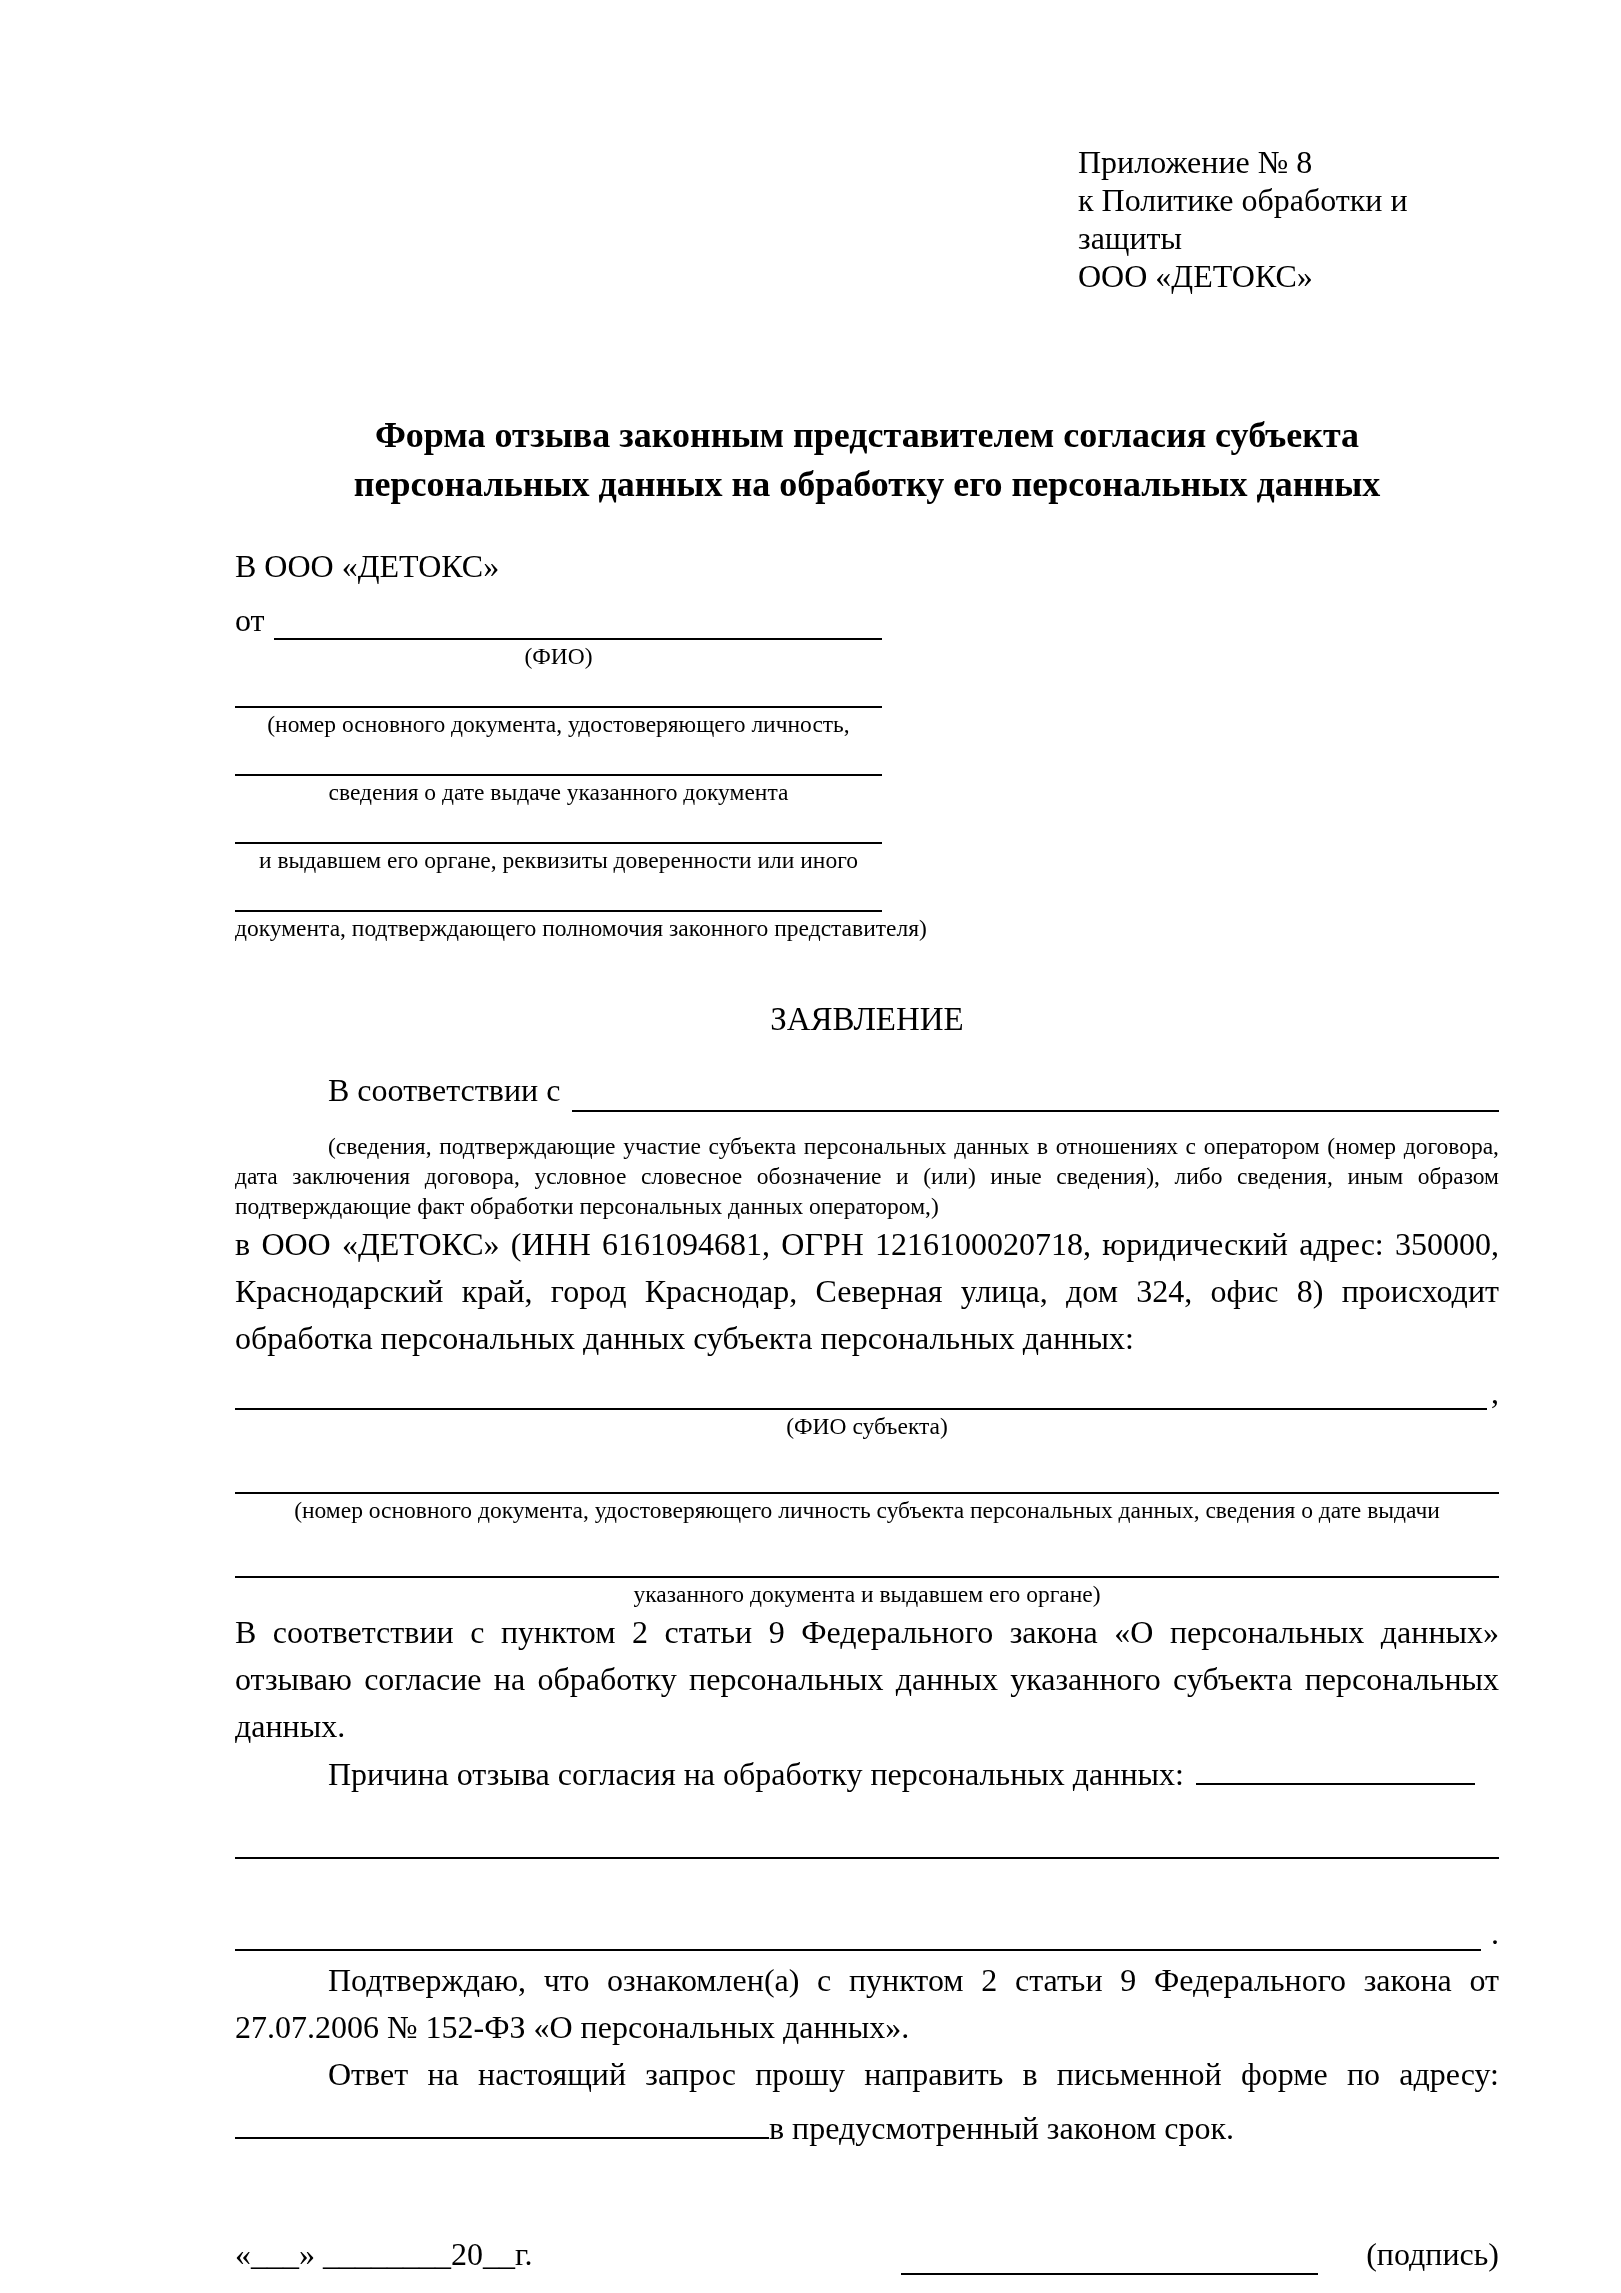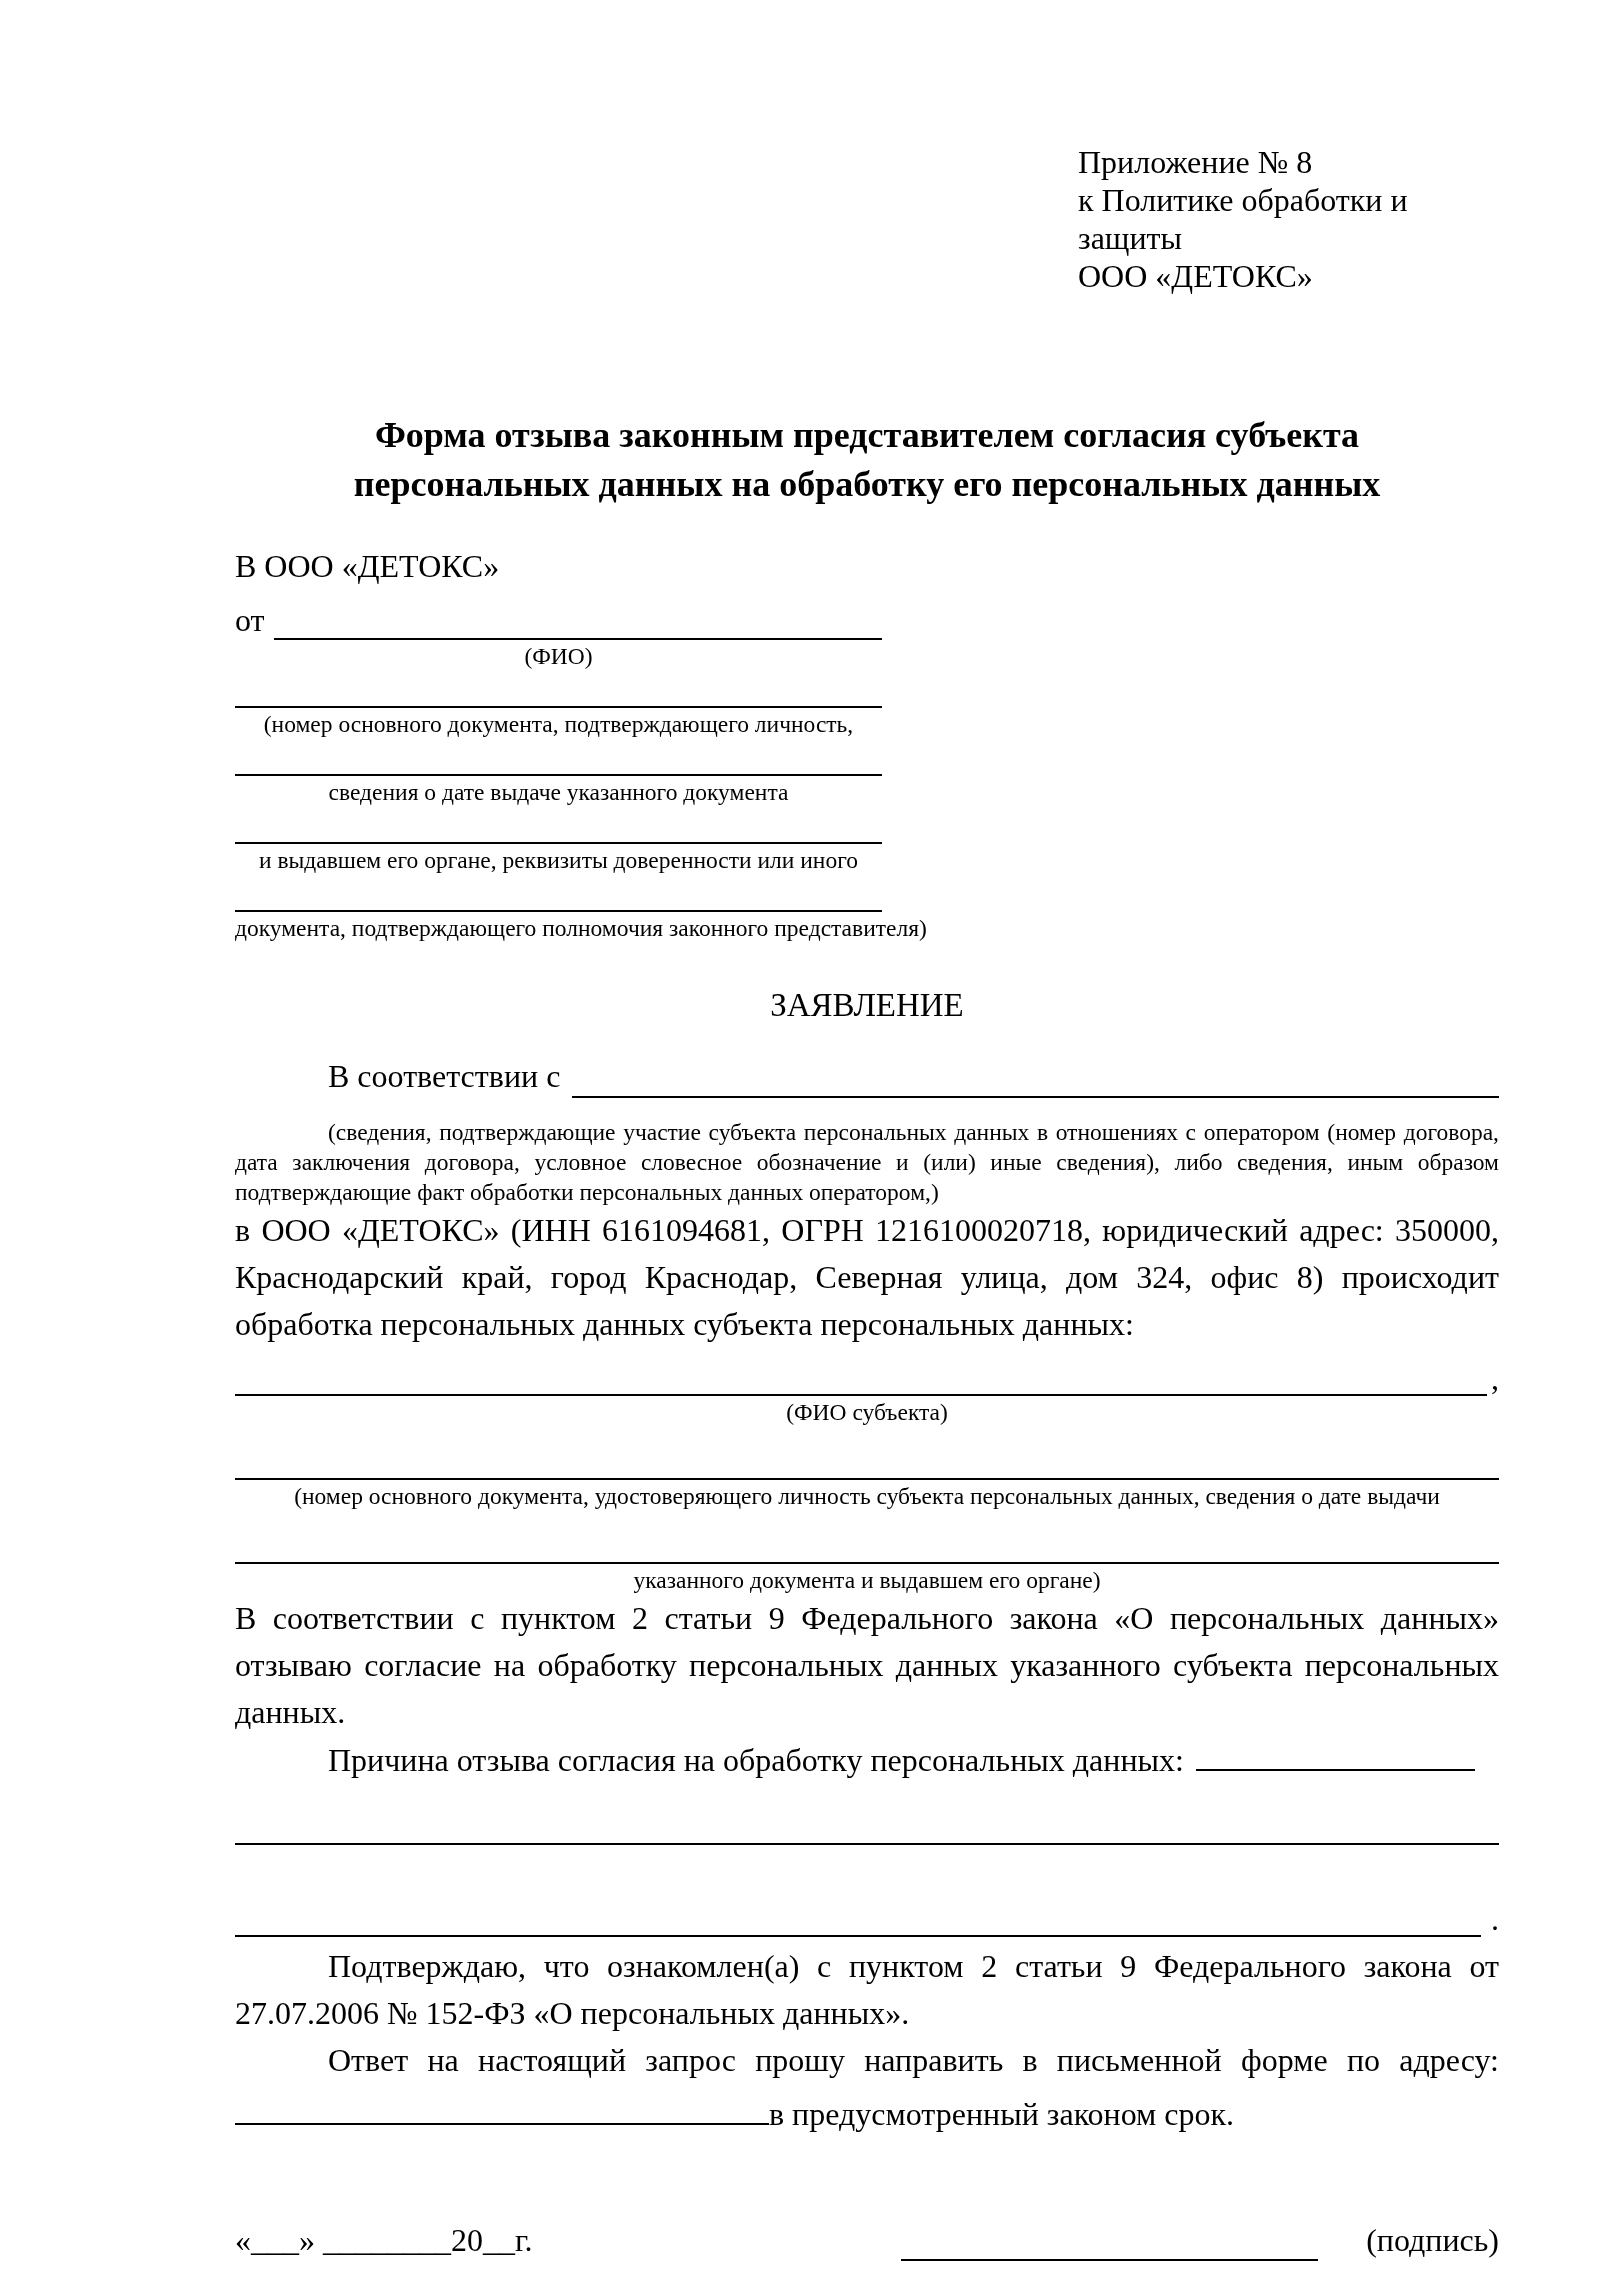--- a/index.html
+++ b/index.html
@@ -49,21 +49,21 @@
     text-align:center;
     margin-top:2px;
     white-space:nowrap;
   }
   .addr-group .fill-block{
     height:35px;
     border-bottom:2.9px solid #000;
   }
   
   .statement{
-    margin-top:41px;
+    margin-top:55px;
     text-align:center;
     font-size:33px;
     line-height:43px;
   }
   .lead-row{
     display:flex;
     align-items:flex-end;
     margin-top:28px;
     padding-left:93px;
     font-size:32px;
@@ -141,21 +141,21 @@
     <div class="addressee">
       <div class="addr-to">В ООО «ДЕТОКС»</div>
       <div class="from-row">
         <span class="lbl">от</span>
         <span class="fill"></span>
       </div>
       <div class="caption">(ФИО)</div>
 
       <div class="addr-group">
         <div class="fill-block"></div>
-        <div class="caption">(номер основного документа, подтверждающего личность,</div>
+        <div class="caption">(номер основного документа, удостоверяющего личность,</div>
       </div>
       <div class="addr-group">
         <div class="fill-block"></div>
         <div class="caption">сведения о дате выдаче указанного документа</div>
       </div>
       <div class="addr-group">
         <div class="fill-block"></div>
         <div class="caption">и выдавшем его органе, реквизиты доверенности или иного</div>
       </div>
       <div class="addr-group">

